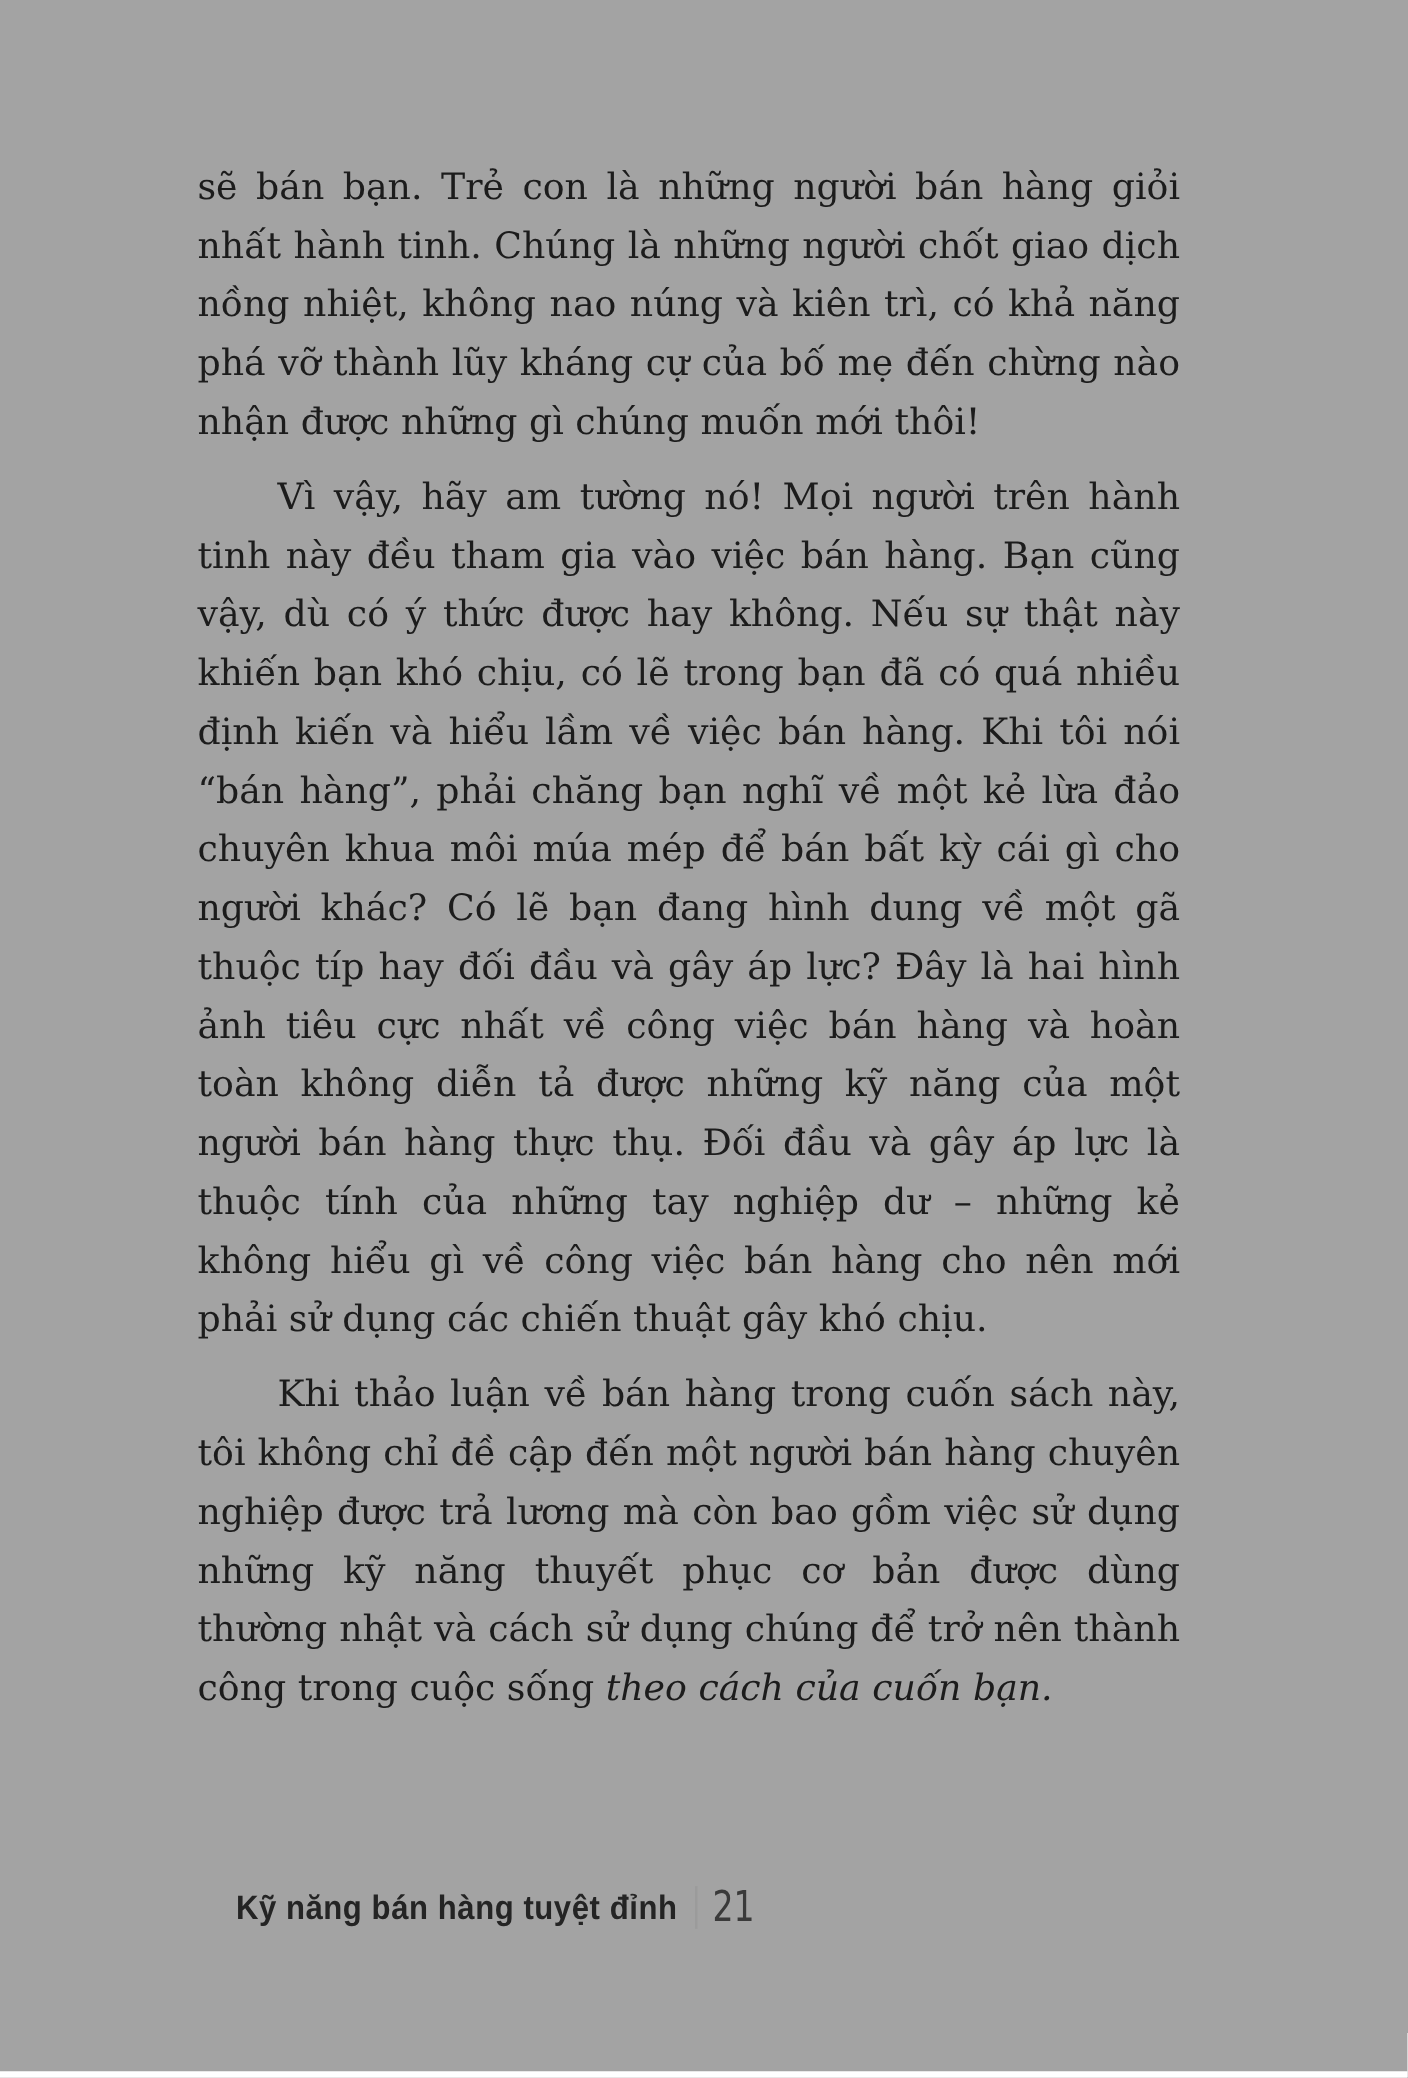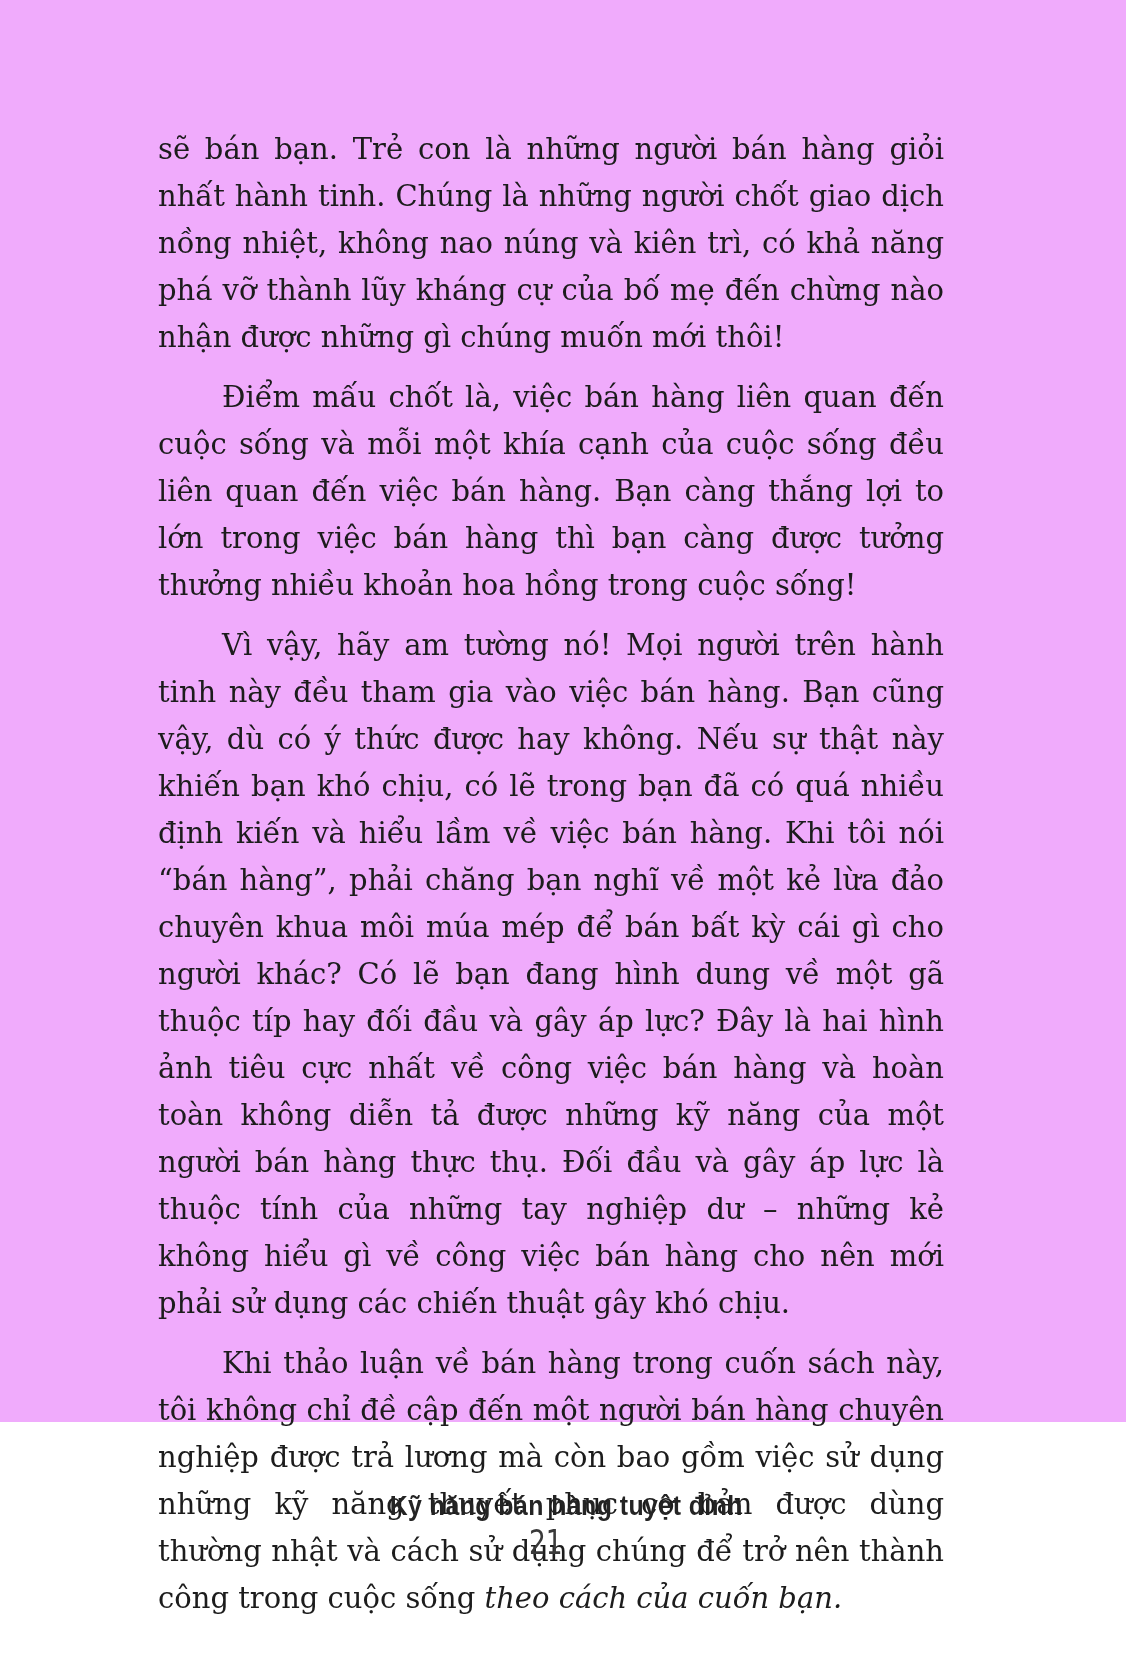--- a/index.html
+++ b/index.html
@@ -6,22 +6,22 @@
   html, body {
     width: 1126px;
     height: 1662px;
     background: #ffffff;
     font-family: "DejaVu Serif", serif;
     overflow: hidden;
   }
   .page {
     position: relative;
     width: 1126px;
-    height: 1422px;
-    background: #f0abfc;
+    height: 1657px;
+    background: #a3a3a3;
   }
   .body-text {
     position: absolute;
     left: 158px;
     top: 126px;
     width: 786px;
     font-size: 29px;
     line-height: 47px;
     color: #1c1c1c;
     text-align: justify;
@@ -36,23 +36,22 @@
   .italic-suffix {
     font-style: italic;
   }
   .footer {
     position: absolute;
     left: 158px;
     top: 1504px;
     width: 786px;
     height: 44px;
     display: flex;
-    justify-content: center;
+    justify-content: flex-start;
     align-items: center;
-    flex-direction: column;
   }
   .footer-title {
     font-family: "Liberation Sans", sans-serif;
     font-weight: bold;
     font-size: 27px;
     color: #242424;
     letter-spacing: 0.5px;
     transform: scaleX(0.92);
     transform-origin: right center;
   }
@@ -74,23 +73,20 @@
 </head>
 <body>
 
 <div class="page">
 
   <div class="body-text">
     <p>
       <span>sẽ bán bạn. Trẻ con là những người bán hàng giỏi nhất hành tinh. Chúng là những người chốt giao dịch nồng nhiệt, không nao núng và kiên trì, có khả năng phá vỡ thành lũy kháng cự của bố mẹ đến chừng nào nhận được những gì chúng muốn mới thôi!</span>
     </p>
     <p class="indent">
-      <span>Điểm mấu chốt là, việc bán hàng liên quan đến cuộc sống và mỗi một khía cạnh của cuộc sống đều liên quan đến việc bán hàng. Bạn càng thắng lợi to lớn trong việc bán hàng thì bạn càng được tưởng thưởng nhiều khoản hoa hồng trong cuộc sống!</span>
-    </p>
-    <p class="indent">
       <span>Vì vậy, hãy am tường nó! Mọi người trên hành tinh này đều tham gia vào việc bán hàng. Bạn cũng vậy, dù có ý thức được hay không. Nếu sự thật này khiến bạn khó chịu, có lẽ trong bạn đã có quá nhiều định kiến và hiểu lầm về việc bán hàng. Khi tôi nói “bán hàng”, phải chăng bạn nghĩ về một kẻ lừa đảo chuyên khua môi múa mép để bán bất kỳ cái gì cho người khác? Có lẽ bạn đang hình dung về một gã thuộc típ hay đối đầu và gây áp lực? Đây là hai hình ảnh tiêu cực nhất về công việc bán hàng và hoàn toàn không diễn tả được những kỹ năng của một người bán hàng thực thụ. Đối đầu và gây áp lực là thuộc tính của những tay nghiệp dư – những kẻ không hiểu gì về công việc bán hàng cho nên mới phải sử dụng các chiến thuật gây khó chịu.</span>
     </p>
     <p class="indent">
       <span>Khi thảo luận về bán hàng trong cuốn sách này, tôi không chỉ đề cập đến một người bán hàng chuyên nghiệp được trả lương mà còn bao gồm việc sử dụng những kỹ năng thuyết phục cơ bản được dùng thường nhật và cách sử dụng chúng để trở nên thành công trong cuộc sống </span><span class="italic-suffix">theo cách của cuốn bạn.</span>
     </p>
   </div>
 
   <div class="footer">
     <span class="footer-title">Kỹ năng bán hàng tuyệt đỉnh</span>
     <span class="footer-sep"></span>

